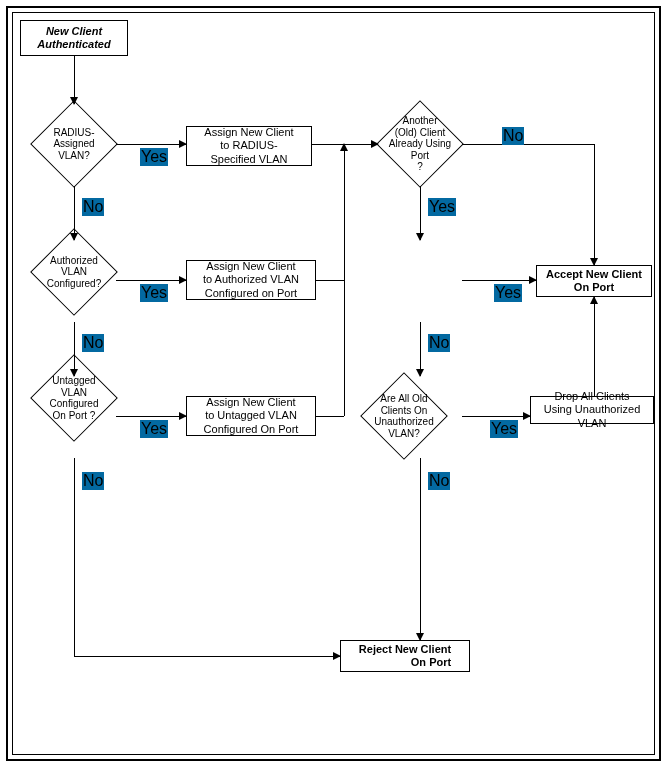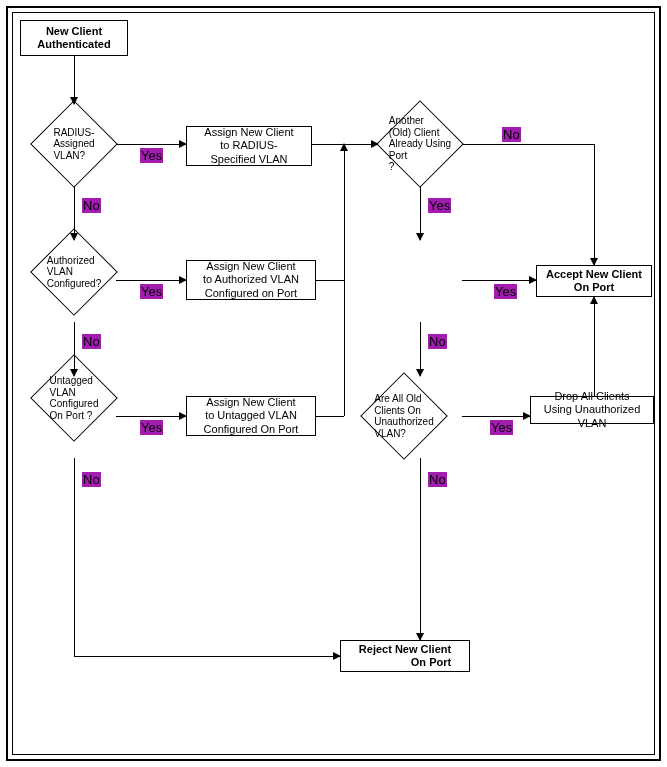--- a/index.html
+++ b/index.html
@@ -11,21 +11,21 @@
 .box {
   position: absolute; border: 1px solid #000; background: #fff;
   text-align: center; font-size: 11px; line-height: 1.2;
   display: flex; align-items: center; justify-content: center;
   padding: 4px; font-weight: normal;
 }
 .box.bold { font-weight: bold; }
 
 .diamond {
   position: absolute; width: 88px; height: 88px;
-  text-align: left;
+  text-align: center;
   text-decoration: underline;
 }
 .diamond .shape {
   position: absolute; left: 50%; top: 50%; width: 62px; height: 62px;
   border: 1px solid #000; background: #fff;
   transform: translate(-50%, -50%) rotate(45deg);
 }
 .diamond .txt {
   position: absolute; left: 0; top: 0; width: 100%; height: 100%;
   display: flex; align-items: center; justify-content: center;
@@ -36,30 +36,30 @@
 .hline { height: 1px; }
 .vline { width: 1px; }
 
 .arrow-right::after, .arrow-left::after, .arrow-up::after, .arrow-down::after {
   content: ""; position: absolute; width: 0; height: 0;
 }
 .arrow-right::after { right: -1px; top: -4px; border-left: 8px solid #000; border-top: 4.5px solid transparent; border-bottom: 4.5px solid transparent; }
 .arrow-down::after  { bottom: -1px; left: -4px; border-top: 8px solid #000; border-left: 4.5px solid transparent; border-right: 4.5px solid transparent; }
 .arrow-up::after    { top: -1px;    left: -4px; border-bottom: 8px solid #000; border-left: 4.5px solid transparent; border-right: 4.5px solid transparent; }
 
-.lbl { position: absolute; font-size: 13px; background: #a21caf; padding: 0 1px; }
+.lbl { position: absolute; font-size: 16px; background: #0369a1; padding: 0 1px; }
 </style>
 </head>
 <body>
 
 <div class="canvas">
   <div class="outer"></div>
   <div class="inner"></div>
 
-  <div class="box bold" style="left:20px; top:20px; width:108px; height:36px;">
+  <div class="box bold" style="left:20px; top:20px; width:108px; height:36px;font-style:italic;">
       <span>New Client<br>Authenticated</span>
     </div>
 
   <div class="diamond" style="left:30px; top:100px;">
       <div class="shape"></div>
       <div class="txt">RADIUS-<br>Assigned<br>VLAN?</div>
     </div>
   <div class="diamond" style="left:30px; top:228px;">
       <div class="shape"></div>
       <div class="txt">Authorized<br>VLAN<br>Configured?</div>

